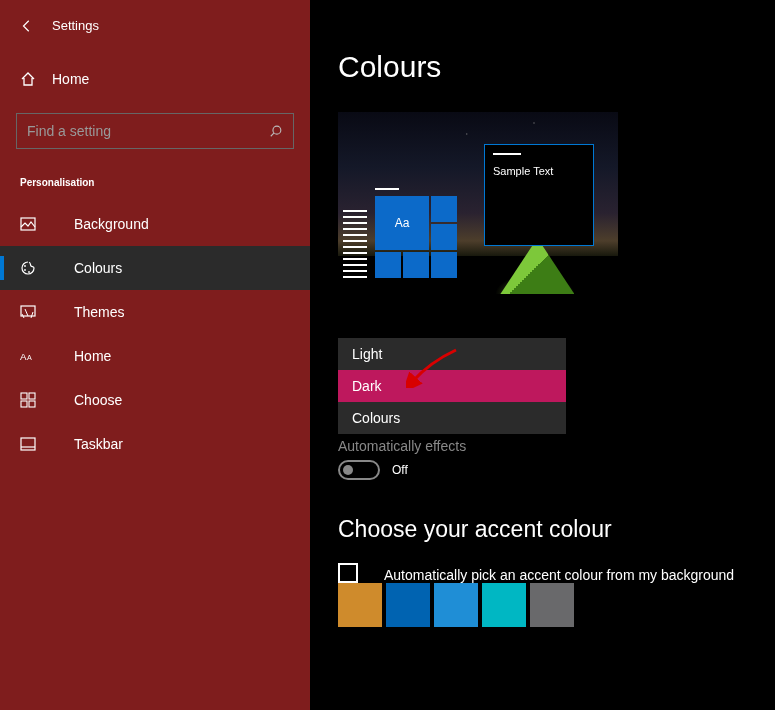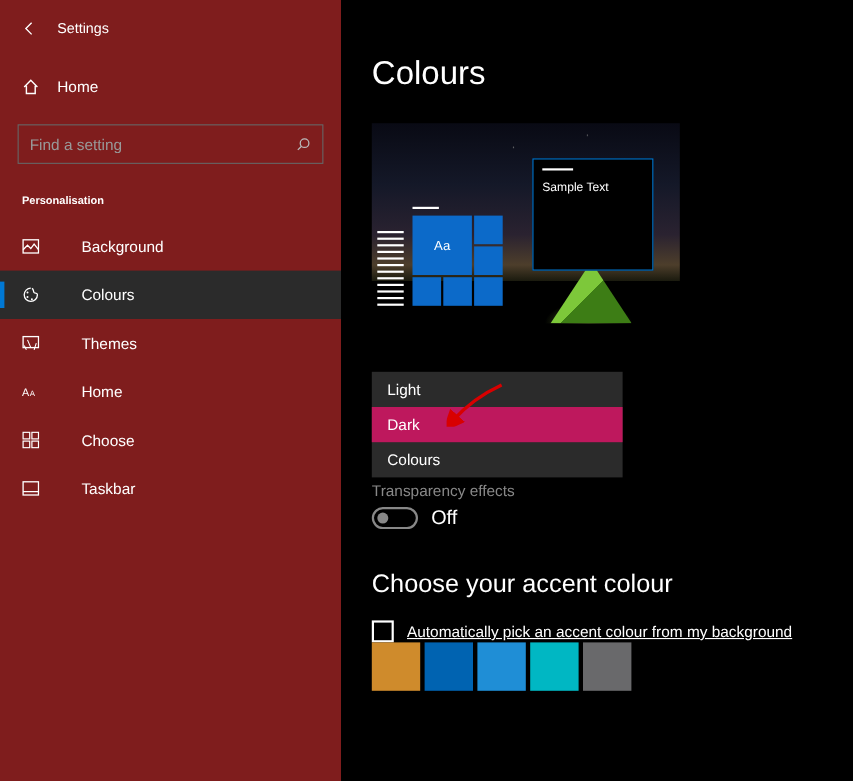--- a/index.html
+++ b/index.html
@@ -48,24 +48,24 @@
     .dropdown { margin-top: 42px; width: 228px; background: #2b2b2b; position: relative; }
     .dropdown-item { padding: 8px 14px; font-size: 14px; cursor: pointer; }
     .dropdown-item.selected { background: #be185d; }
     
     .arrow-annotation { position: absolute; top: 10px; left: 68px; pointer-events: none; }
     
     .transparency-label { margin-top: 4px; font-size: 14px; color: #888; }
     .toggle-row { display: flex; align-items: center; gap: 12px; margin-top: 6px; }
     .toggle { width: 42px; height: 20px; border: 2px solid #888; border-radius: 10px; position: relative; cursor: pointer; }
     .toggle-knob { width: 10px; height: 10px; background: #888; border-radius: 50%; position: absolute; left: 3px; top: 3px; }
-    .toggle-label { font-size: 18px; }
+    .toggle-label { font-size: 12px; }
     
     .section-title { font-size: 23px; font-weight: 400; margin-top: 36px; margin-bottom: 20px; }
-    .checkbox-row { display: flex; align-items: center; gap: 12px; font-size: 14px; text-decoration: underline; }
+    .checkbox-row { display: flex; align-items: flex-end; gap: 26px; font-size: 14px; }
     .checkbox { width: 20px; height: 20px; border: 2px solid #fff; cursor: pointer; }
     
     .recent-label { font-size: 14px; margin-top: 28px; margin-bottom: 10px; }
     .swatches { display: flex; gap: 4px; }
     .swatch { width: 44px; height: 44px; cursor: pointer; }
     
     svg { display: block; }
   </style>
 </head>
 <body>
@@ -212,21 +212,21 @@
     <svg class="arrow-annotation" width="54" height="40" viewBox="0 0 54 40">
       <defs>
           <marker id="ah" markerWidth="8" markerHeight="8" refX="2" refY="3" orient="auto">
             <path d="M0,0 L0,6 L7,3 z" fill="#d80000"></path>
           </marker>
         </defs>
       <path d="M50 2 Q24 14 6 34" stroke="#d80000" stroke-width="3" fill="none" marker-end="url(#ah)"></path>
     </svg>
   </div>
 
-  <div class="transparency-label">Transparency effects</div>
+  <div class="transparency-label">Automatically effects</div>
   <div class="toggle-row">
     <div class="toggle">
       <div class="toggle-knob"></div>
     </div>
     <span class="toggle-label">Off</span>
   </div>
 
   <div class="section-title">Choose your accent colour</div>
 
   <div class="checkbox-row">

